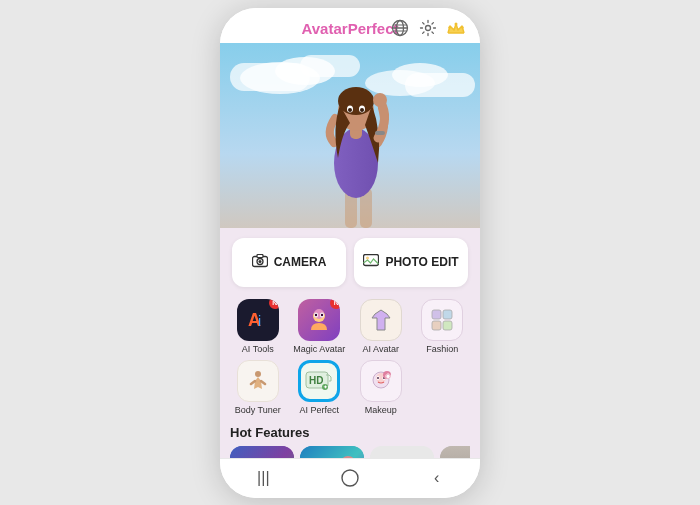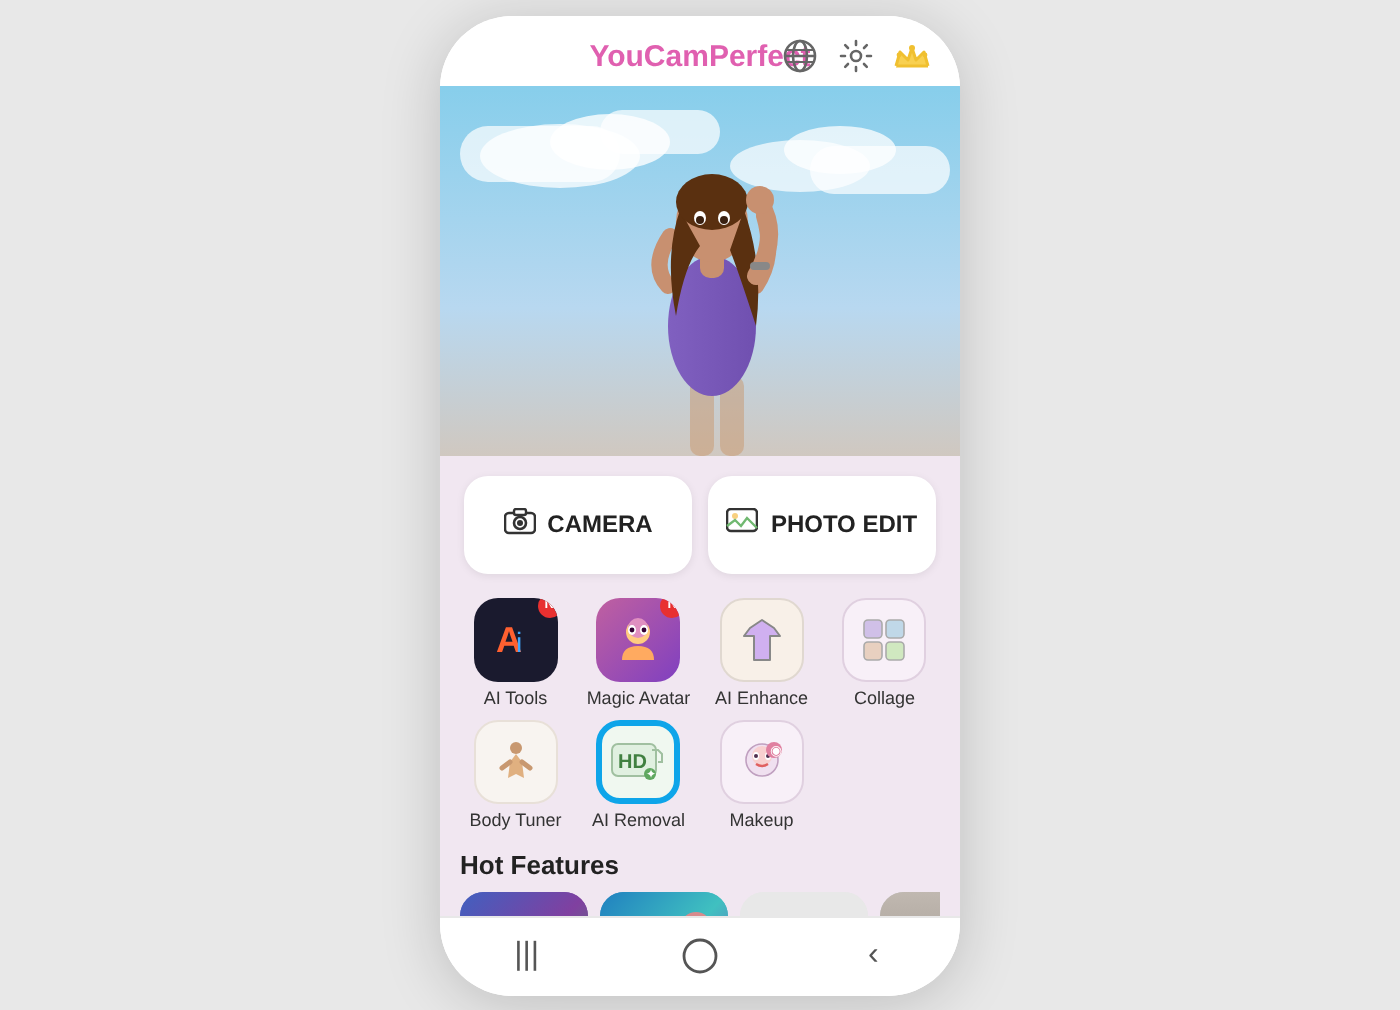--- a/index.html
+++ b/index.html
@@ -241,21 +241,21 @@
     }
   </style>
 </head>
 <body>
 
 <div class="page-wrapper">
   <div class="phone-frame">
 
     <div class="header">
       <div class="header-logo">
-        <span>YouCam</span><span>Perfect</span>
+        <span>Avatar</span><span>Perfect</span>
       </div>
       <div class="header-icons">
         <div class="header-icon">
           <svg width="18" height="18" viewBox="0 0 18 18" fill="none">
             <circle cx="9" cy="9" r="7.5" stroke="#666" stroke-width="1.3"></circle>
             <ellipse cx="9" cy="9" rx="3.5" ry="7.5" stroke="#666" stroke-width="1.3"></ellipse>
             <line x1="1.5" y1="9" x2="16.5" y2="9" stroke="#666" stroke-width="1.3"></line>
             <line x1="2" y1="6" x2="16" y2="6" stroke="#666" stroke-width="1"></line>
             <line x1="2" y1="12" x2="16" y2="12" stroke="#666" stroke-width="1"></line>
           </svg>
@@ -383,33 +383,33 @@
           </div>
           <span class="tool-label">Magic Avatar</span>
         </div>
 
         <div class="tool-item">
           <div class="tool-icon-box ai-fashion">
             <svg width="28" height="28" viewBox="0 0 28 28">
               <path d="M14 4 L8 8 L5 12 L10 12 L10 24 L18 24 L18 12 L23 12 L20 8 Z" stroke="#888" stroke-width="1" fill="#d0b0f0" stroke-linejoin="round"></path>
             </svg>
           </div>
-          <span class="tool-label">AI Enhance</span>
+          <span class="tool-label">AI Avatar</span>
         </div>
 
         <div class="tool-item">
           <div class="tool-icon-box collage">
             <svg width="28" height="28" viewBox="0 0 28 28">
               <rect x="4" y="4" width="9" height="9" rx="2" fill="#d0c0e8" stroke="#aaa" stroke-width="0.8"></rect>
               <rect x="15" y="4" width="9" height="9" rx="2" fill="#c0d8e8" stroke="#aaa" stroke-width="0.8"></rect>
               <rect x="4" y="15" width="9" height="9" rx="2" fill="#e8d0c0" stroke="#aaa" stroke-width="0.8"></rect>
               <rect x="15" y="15" width="9" height="9" rx="2" fill="#d0e8c0" stroke="#aaa" stroke-width="0.8"></rect>
             </svg>
           </div>
-          <span class="tool-label">Collage</span>
+          <span class="tool-label">Fashion</span>
         </div>
 
 
         <div class="tool-item">
           <div class="tool-icon-box body-tuner">
             <svg width="28" height="28" viewBox="0 0 28 28">
               <circle cx="14" cy="7" r="3" fill="#c89870"></circle>
               <path d="M14 10 L11 14 L10 22 L14 20 L18 22 L17 14 Z" fill="#e0b080"></path>
               <path d="M11 14 L7 17 M17 14 L21 17" stroke="#c89870" stroke-width="2.5" stroke-linecap="round"></path>
             </svg>
@@ -420,21 +420,21 @@
         <div class="tool-item">
           <div class="tool-icon-box ai-enhance">
             <svg width="32" height="28" viewBox="0 0 32 28">
               <rect x="3" y="5" width="22" height="16" rx="3" fill="#e0f0e0" stroke="#a0c0a0" stroke-width="1"></rect>
               <text x="6" y="17" font-size="10" fill="#408040" font-weight="bold">HD</text>
               <path d="M23 8 L26 8 L28 10 L28 14 L26 14" stroke="#a0c0a0" stroke-width="1" fill="none"></path>
               <circle cx="22" cy="20" r="3" fill="#60a860"></circle>
               <text x="20" y="22" font-size="6" fill="#fff">✦</text>
             </svg>
           </div>
-          <span class="tool-label">AI Removal</span>
+          <span class="tool-label">AI Perfect</span>
         </div>
 
         <div class="tool-item">
           <div class="tool-icon-box makeup">
             <svg width="28" height="28" viewBox="0 0 28 28">
               <circle cx="14" cy="13" r="8" fill="#f0e0f0" stroke="#c0a0c0" stroke-width="0.8"></circle>
               <circle cx="14" cy="11" r="5" fill="#f8d0d0"></circle>
               <ellipse cx="11" cy="11" rx="1.5" ry="2" fill="#fff"></ellipse>
               <ellipse cx="17" cy="11" rx="1.5" ry="2" fill="#fff"></ellipse>
               <circle cx="11" cy="11" r="1" fill="#503050"></circle>

